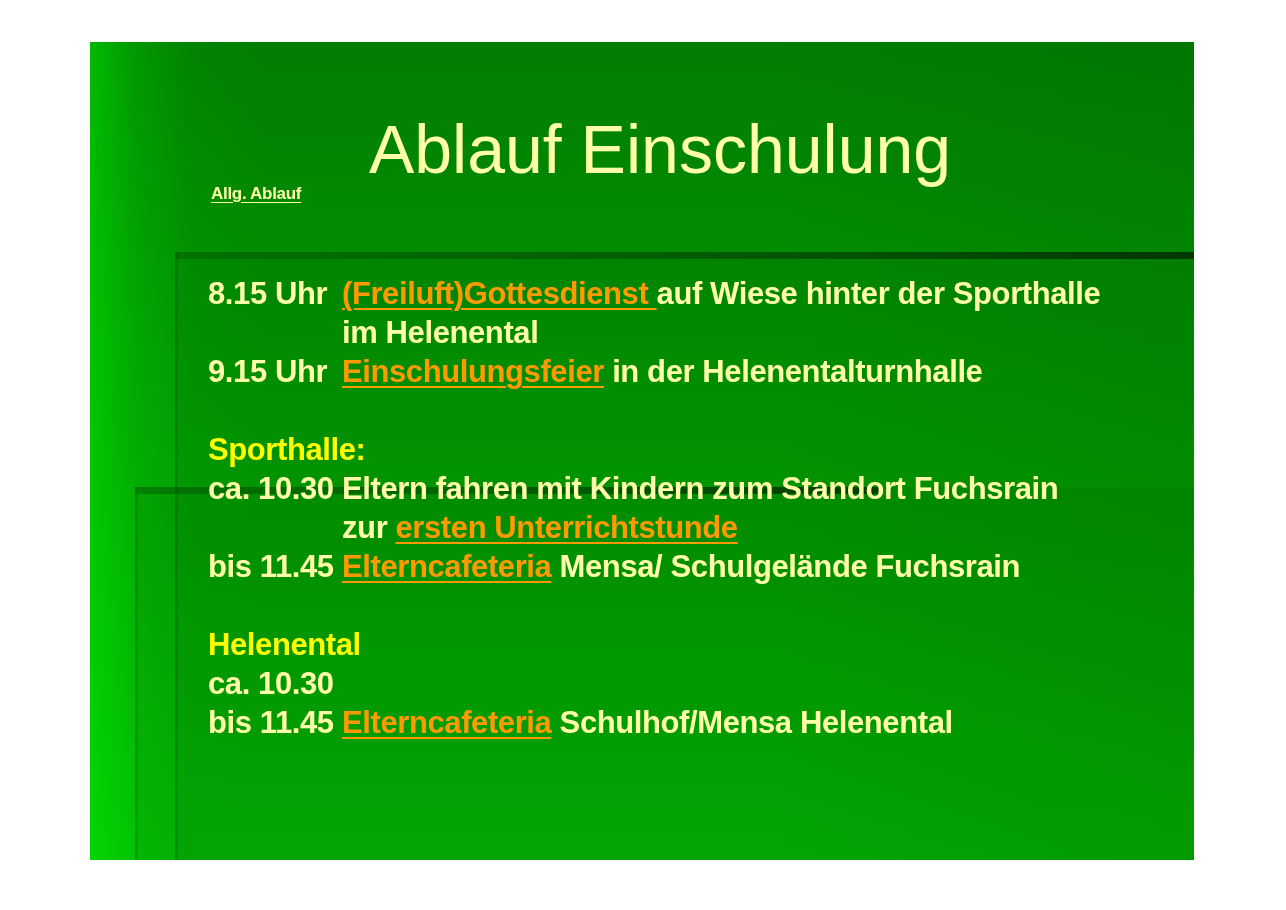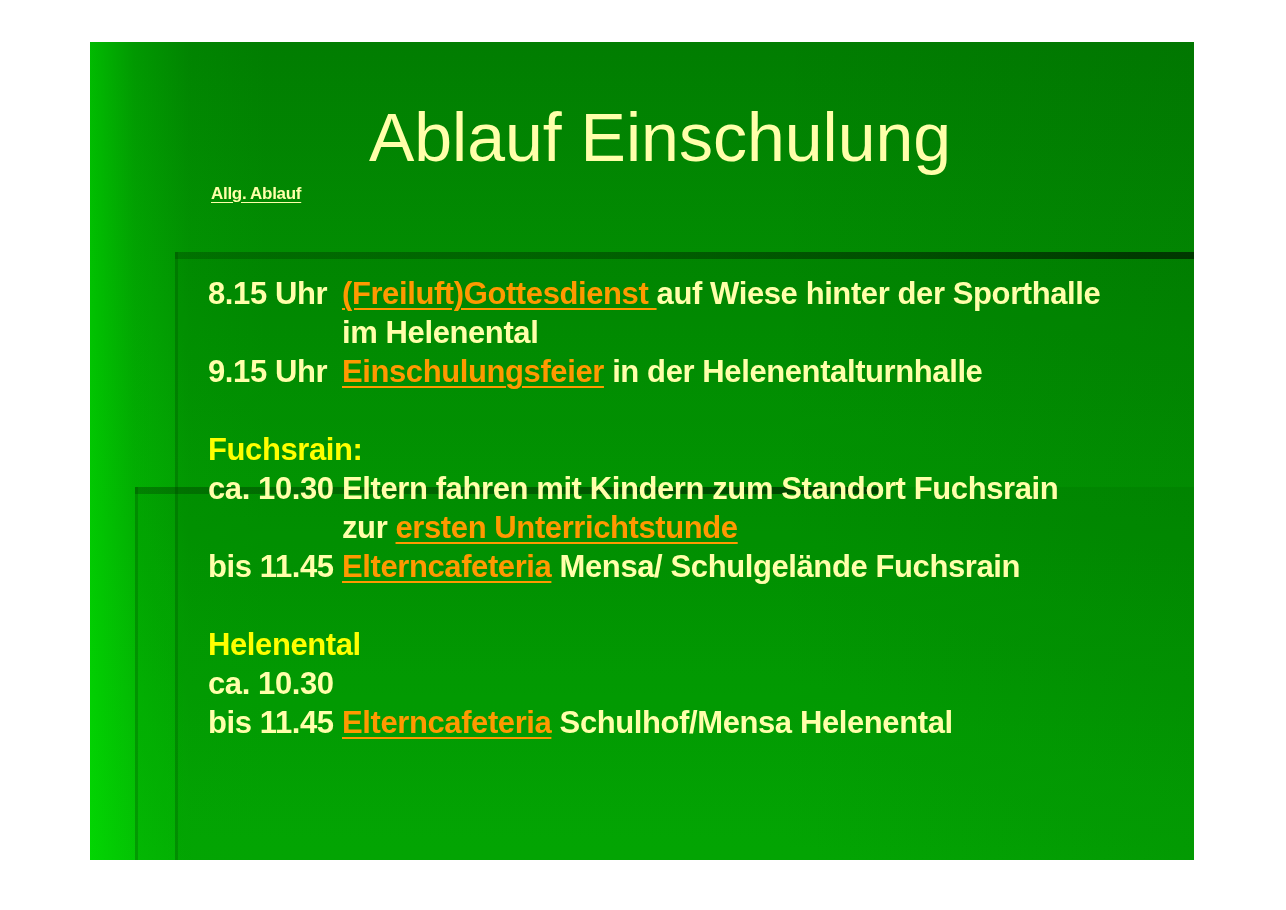--- a/index.html
+++ b/index.html
@@ -47,21 +47,21 @@
                 rgba(0,190,0,0.10) 9%,
                 rgba(0,150,0,0.00) 16%,
                 rgba(0,0,0,0.00) 62%,
                 rgba(0,40,0,0.08) 100%);
   }
 
   
   #title {
     position: absolute;
     left: 0;
-    top: 56px;
+    top: 68px;
     width: 1104px;
     text-align: center;
     color: #ffffaa;
     font-size: 68px;
     line-height: 78px;
     font-weight: 400;
     letter-spacing: 0px;
     padding-left: 36px;
     box-sizing: border-box;
     white-space: nowrap;
@@ -212,21 +212,21 @@
     </div>
     <div class="cont">im Helenental</div>
 
     <div class="row">
       <span class="time">9.15 Uhr</span>
       <span class="desc"><span class="lnk">Einschulungsfeier</span><span> in der Helenentalturnhalle</span></span>
     </div>
 
     <div class="gap"></div>
 
-    <div class="heading">Fuchsrain:</div>
+    <div class="heading">Sporthalle:</div>
 
     <div class="row">
       <span class="time">ca. 10.30</span>
       <span class="desc"><span class="lnk"></span><span>Eltern fahren mit Kindern zum Standort Fuchsrain</span></span>
     </div>
     <div class="cont"><span>zur </span><span class="lnk">ersten Unterrichtstunde</span><span></span></div>
 
     <div class="row">
       <span class="time">bis 11.45</span>
       <span class="desc"><span class="lnk">Elterncafeteria</span><span> Mensa/ Schulgelände Fuchsrain</span></span>

